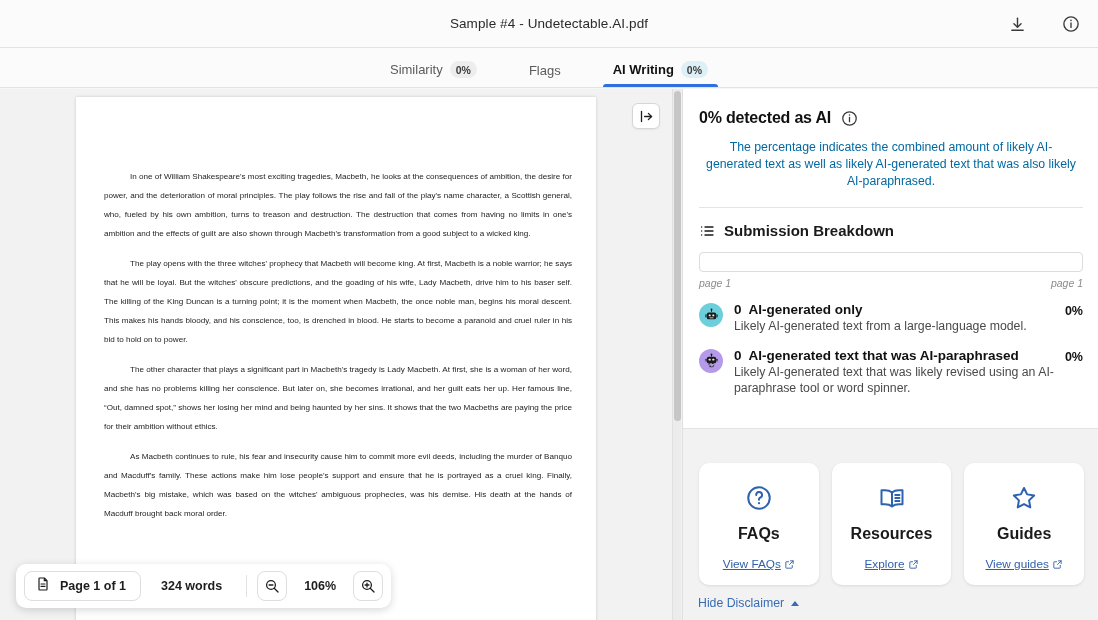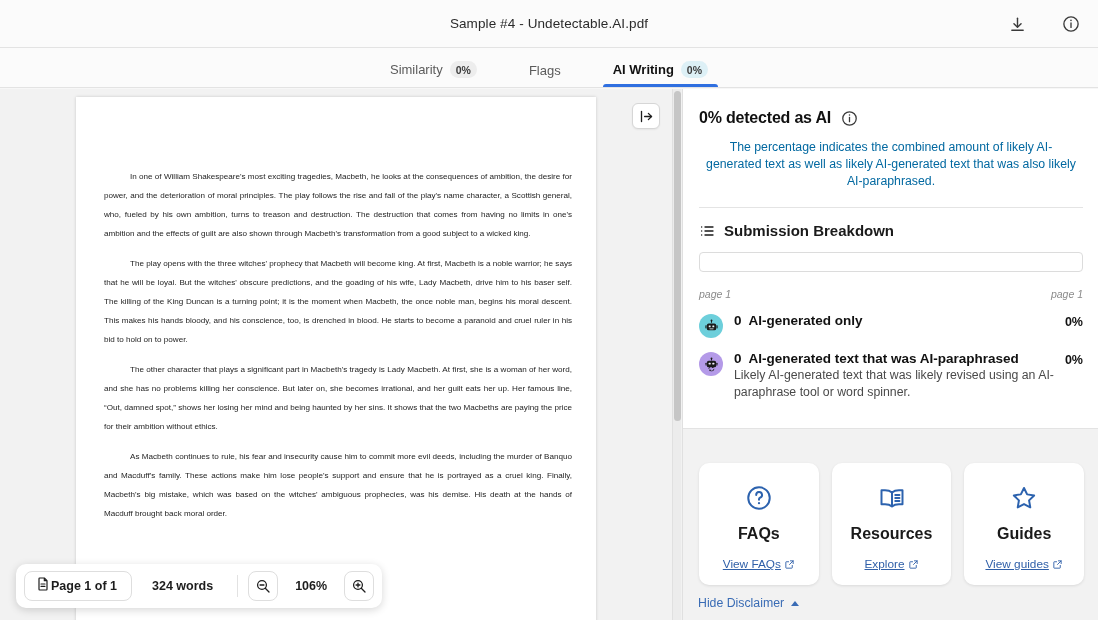--- a/index.html
+++ b/index.html
@@ -78,21 +78,21 @@
     background: #c6c6c6; border-radius: 4px;
   }
 
   
   .toolbar {
     position: absolute; left: 16px; bottom: 12px; height: 44px;
     background: #fff; border-radius: 10px; box-shadow: 0 2px 8px rgba(0,0,0,.16);
     display: flex; align-items: center; padding: 0 8px; gap: 6px;
   }
   .page-chip {
-    display: flex; align-items: center; height: 30px; padding: 0 14px 0 10px;
+    display: flex; align-items: center; gap: 9px; height: 30px; padding: 0 14px 0 10px;
     border: 1px solid #dedede; border-radius: 8px; background: #fff; cursor: pointer;
   }
   .page-chip-label { font-size: 12.5px; font-weight: bold; color: #1d1d1d; }
   .words { font-size: 12.5px; font-weight: bold; color: #1d1d1d; padding: 0 14px; }
   .tb-div { width: 1px; height: 22px; background: #e2e2e2; margin: 0 4px; }
   .zoom-btn {
     width: 30px; height: 30px; border: 1px solid #dedede; border-radius: 8px;
     background: #fff; display: flex; align-items: center; justify-content: center;
     color: #1d1d1d; cursor: pointer;
   }
@@ -115,21 +115,21 @@
     color: #0369a1; text-align: center; padding: 0 4px;
   }
   .divider { margin-top: 17px; height: 1px; background: #e4e4e4; }
   .section-head { display: flex; align-items: center; gap: 9px; margin-top: 14px; }
   .section-title { font-size: 15px; font-weight: bold; color: #1a1a1a; }
   .progress-track {
     margin-top: 13px; height: 20px; border: 1px solid #dcdcdc;
     border-radius: 4px; background: #fff;
   }
   .page-marks {
-    display: flex; justify-content: space-between; margin-top: 16px;
+    display: flex; justify-content: space-between; margin-top: 5px;
     font-size: 10.5px; font-style: italic; color: #8b8b8b;
   }
   .brk-row { display: flex; align-items: flex-start; margin-top: 13px; }
   .avatar {
     width: 24px; height: 24px; border-radius: 50%; flex: 0 0 24px;
     display: flex; align-items: center; justify-content: center; margin-top: 1px;
   }
   .avatar.teal { background: #6dcfdb; }
   .avatar.purple { background: #b49ae8; }
   .brk-mid { flex: 1; padding: 0 8px 0 11px; }
@@ -303,20 +303,21 @@
             <rect x="8.6" y="15" width="6.8" height="1.4" rx=".7" fill="#eafafc"></rect>
             <rect x="2.2" y="10" width="1.8" height="5" rx=".9"></rect>
             <rect x="20" y="10" width="1.8" height="5" rx=".9"></rect>
           </svg>
         </div>
         <div class="brk-mid">
           <div class="brk-top">
             <span class="brk-count">0</span>
             <span class="brk-label">AI-generated only</span>
           </div>
+          <div class="brk-sub">Likely AI-generated text from a large-language model.</div>
         </div>
         <div class="brk-pct">0%</div>
       </div>
 
       <div class="brk-row">
         <div class="avatar purple">
           <svg width="15" height="15" viewBox="0 0 24 24" fill="#1b1b1b">
             <rect x="4.5" y="6" width="15" height="10.4" rx="3"></rect>
             <circle cx="12" cy="2.2" r="1.5"></circle>
             <rect x="11.2" y="2.4" width="1.6" height="3.2"></rect>

